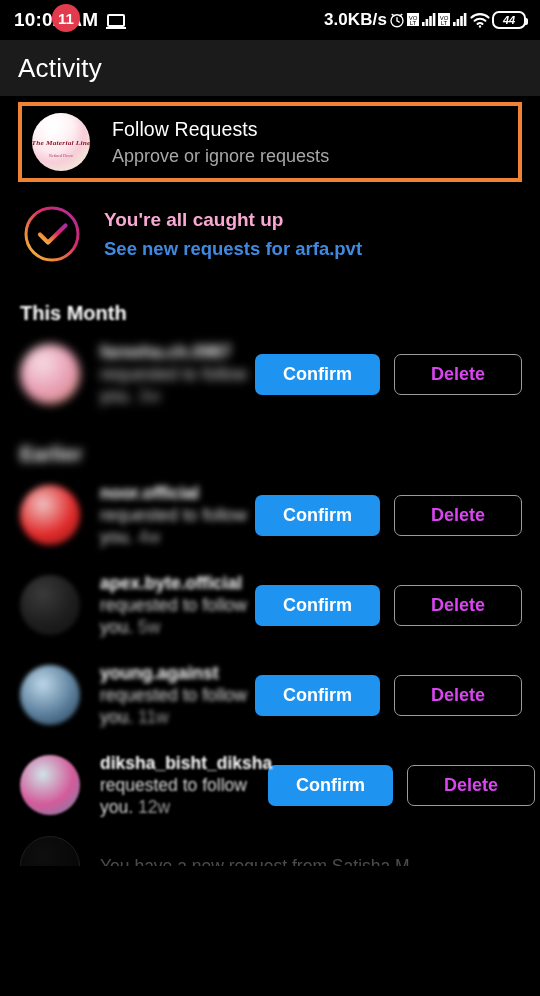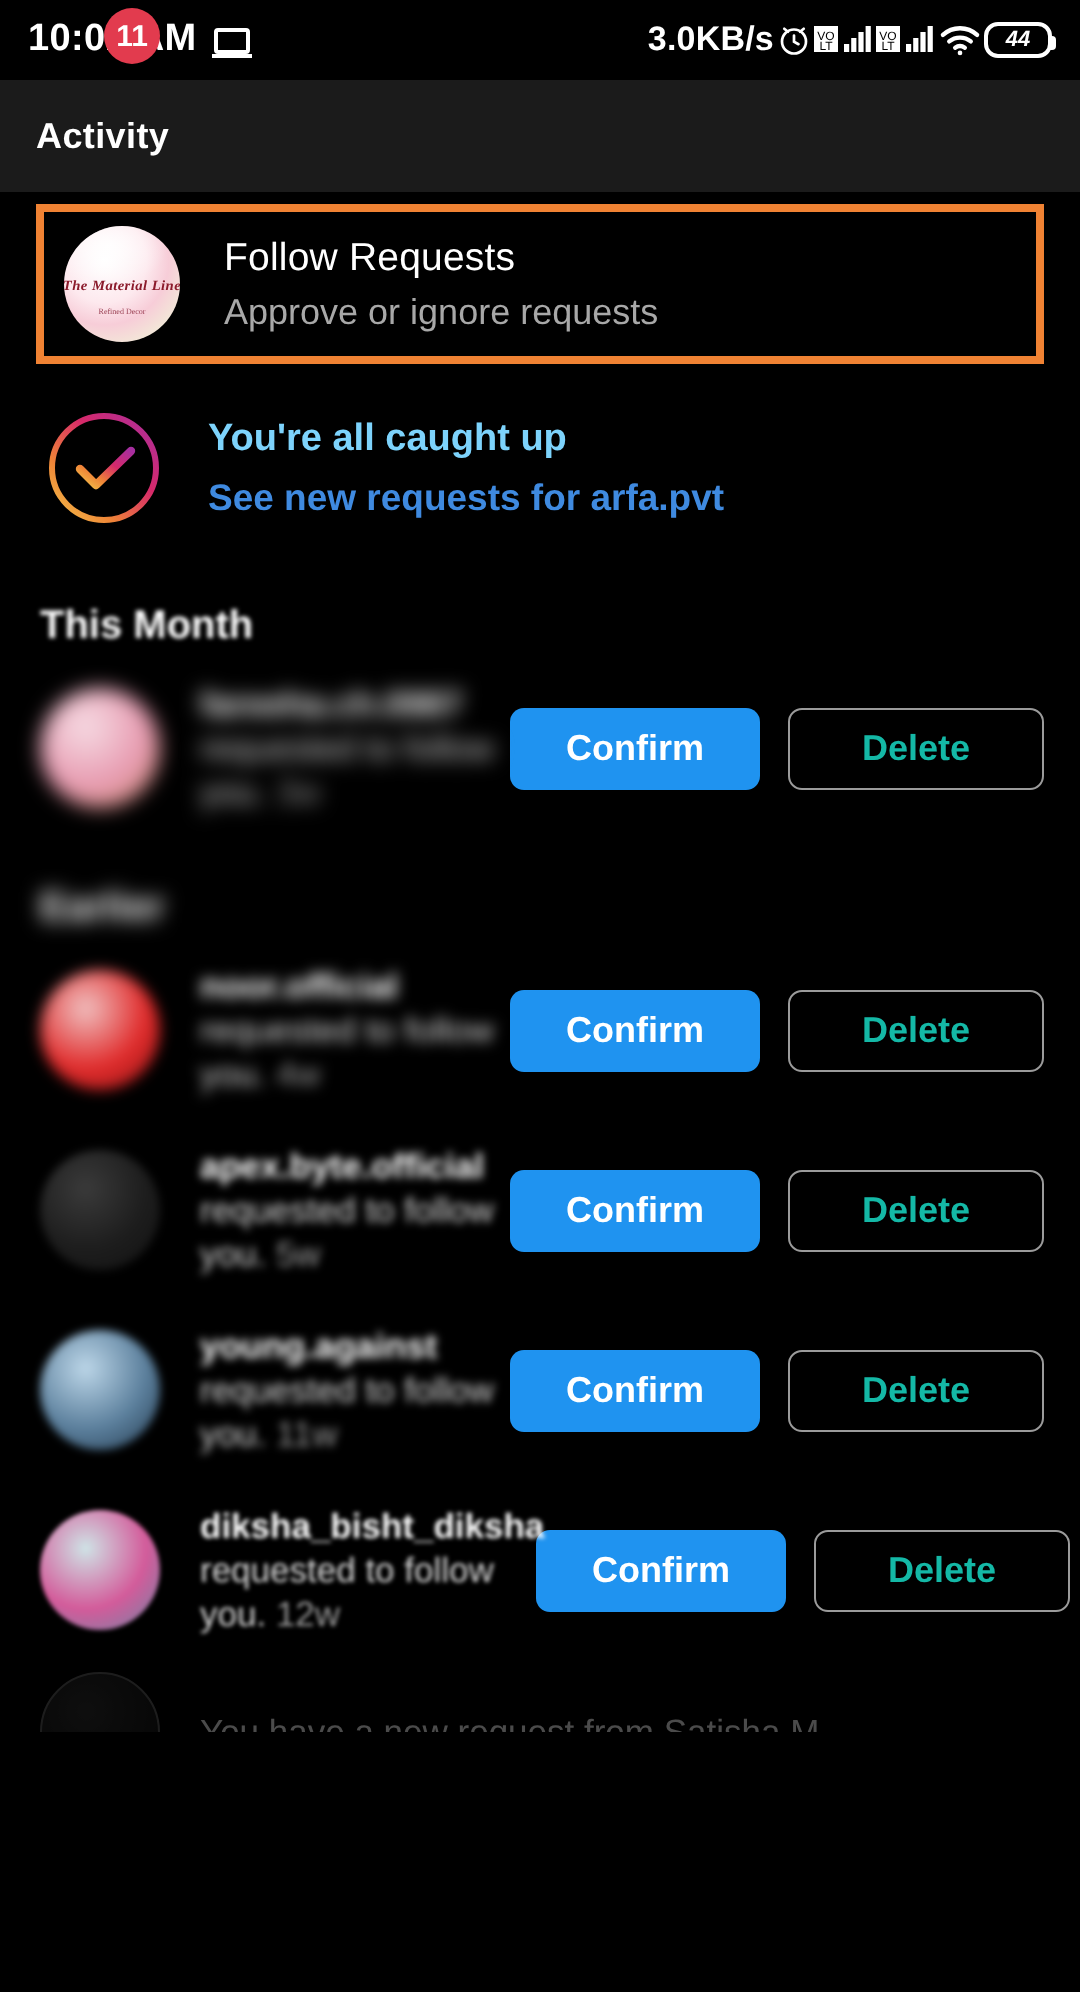--- a/index.html
+++ b/index.html
@@ -37,21 +37,21 @@
   .batt::after{
     content:""; position:absolute; right:-4px; top:5px;
     width:3px; height:7px; background:#fff; border-radius:0 2px 2px 0;
   }
 
   
   .appbar {
     height:56px; background:#1b1b1b; display:flex; align-items:center;
     padding:0 18px;
   }
-  .appbar-title { color:#fff; font-size:18px; font-weight:bold; letter-spacing:.2px; }
+  .appbar-title { color:#fff; font-size:26px; font-weight:normal; letter-spacing:.2px; }
 
   
   .highlight-wrap { padding:6px 18px 0 18px; }
   .highlight-box {
     border:4px solid #f08233; background:#000;
     height:80px; display:flex; align-items:center; padding:0 10px;
   }
   .fr-avatar {
     width:58px; height:58px; border-radius:50%;
     position:relative; flex:0 0 auto;
@@ -81,41 +81,41 @@
     z-index:4;
   }
   .fr-texts { margin-left:22px; }
   .fr-title { color:#fff; font-size:19.5px; font-weight:normal; letter-spacing:.1px; }
   .fr-sub { color:#a8a8a8; font-size:18px; margin-top:5px; }
 
   
   .caughtup { display:flex; align-items:center; padding:22px 18px 14px 22px; }
   .cu-ring { width:60px; height:60px; flex:0 0 auto; }
   .cu-texts { margin-left:22px; }
-  .cu-title { color:#7dd3fc; font-size:19px; font-weight:bold; }
+  .cu-title { color:#f9a8d4; font-size:19px; font-weight:bold; }
   .cu-link { color:#3f8ae0; font-size:18.5px; font-weight:bold; margin-top:7px; }
 
   
   .section-head {
     color:#fff; font-size:20px; font-weight:bold;
     padding:24px 18px 4px 20px;
   }
 
   .req-row { display:flex; align-items:center; padding:12px 18px 12px 20px; min-height:72px; }
   .avatar { width:60px; height:60px; border-radius:50%; flex:0 0 auto; overflow:hidden; position:relative; }
   .req-text { margin-left:20px; width:168px; color:#d8d8d8; font-size:17.5px; line-height:22px; }
   .req-text b { color:#fff; font-weight:bold; }
   .req-text .t { color:#9a9a9a; }
   .btns { margin-left:auto; display:flex; align-items:center; gap:14px; }
   .btn-confirm {
     background:#1f93f0; color:#fff; font-size:18px; font-weight:bold;
     border:none; border-radius:7px; padding:10px 28px; min-width:104px; text-align:center;
   }
   .btn-delete {
-    background:transparent; color:#14b8a6; font-size:18px; font-weight:bold;
+    background:transparent; color:#d946ef; font-size:18px; font-weight:bold;
     border:1.6px solid #9b9b9b; border-radius:7px; padding:9px 36px; min-width:104px; text-align:center;
   }
 
   
   .b-heavy { filter:blur(5px); }
   .b-mid   { filter:blur(3.4px); }
   .b-soft  { filter:blur(2.2px); }
   .b-light { filter:blur(1.1px); }
 
   .fade-row { opacity:.35; }

